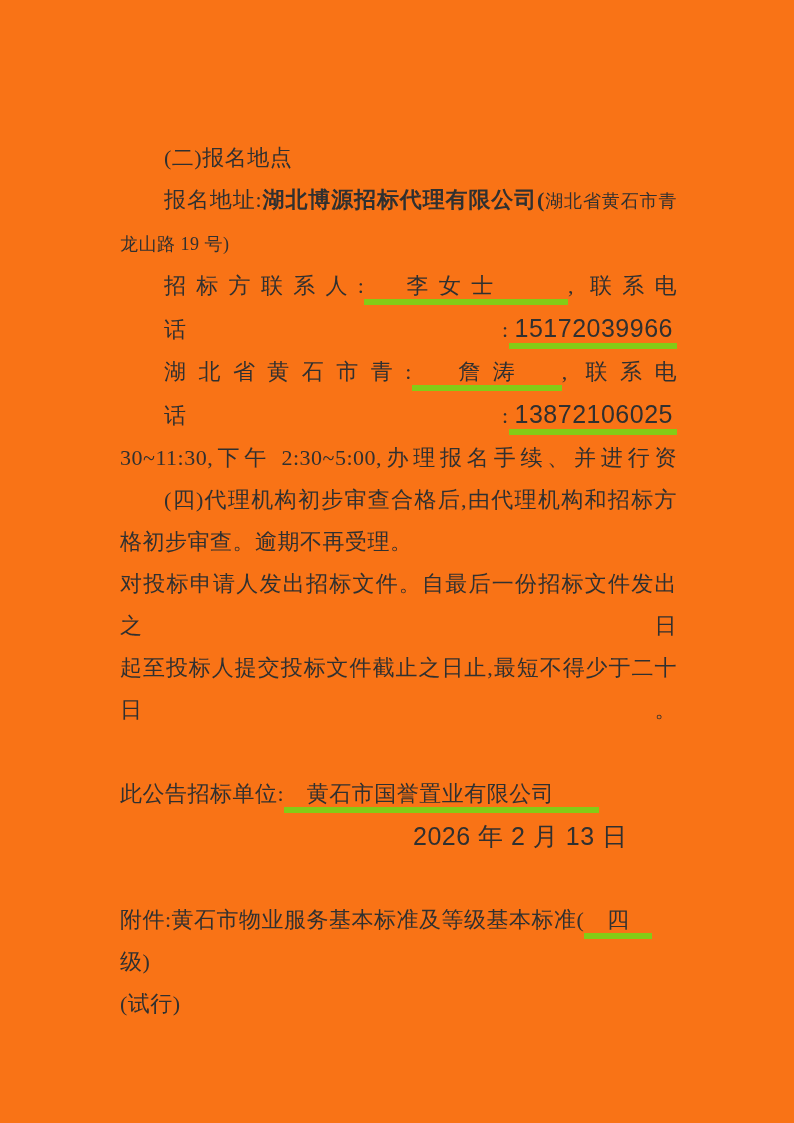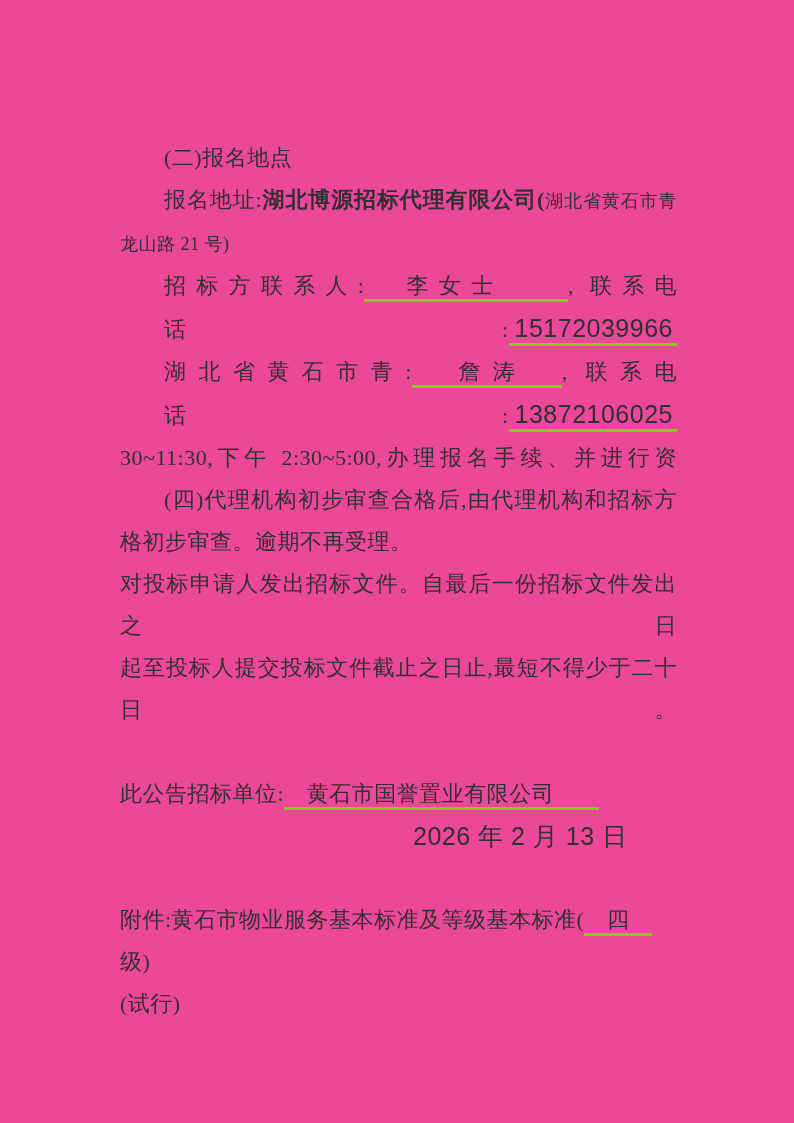--- a/index.html
+++ b/index.html
@@ -4,21 +4,21 @@
 <style>
   html, body {
     margin: 0;
     padding: 0;
     background: #ffffff;
   }
   .page {
     position: relative;
     width: 794px;
     height: 1123px;
-    background: #ec4899;
+    background: #f97316;
     overflow: hidden;
   }
   .content {
     position: absolute;
     left: 120px;
     top: 137px;
     width: 557px;
     font-family: "Liberation Serif", "DejaVu Serif", serif;
     font-size: 22px;
     line-height: 42px;
@@ -34,21 +34,21 @@
     text-align-last: justify;
     text-justify: inter-character;
   }
   .b { font-weight: bold; }
   .sm { font-size: 18px; }
   .num {
     font-family: "Liberation Sans", "DejaVu Sans", sans-serif;
     font-size: 25px;
   }
   .u {
-    border-bottom: 3px solid #84cc16;
+    border-bottom: 6px solid #84cc16;
     padding-bottom: 1px;
     margin-top: 28px;
   }
   .u.num { padding-left: 6px; padding-right: 4px; }
   .blank { height: 42px; }
   .date-line { padding-left: 293px; }
 </style>
 </head>
 <body>
 
@@ -57,21 +57,21 @@
 
     <div class="line indent">
       <span>(二)报名地点</span>
     </div>
 
     <div class="line indent j">
       <span>报名地址:</span><span class="b">湖北博源招标代理有限公司(</span><span class="sm">湖北省黄石市青</span>
     </div>
 
     <div class="line">
-      <span class="sm">龙山路 21 号)</span>
+      <span class="sm">龙山路 19 号)</span>
     </div>
 
     <div class="line indent j">
       <span>招标方联系人:</span><span class="u">　李女士　　</span><span>, 联系电话:</span><span class="u num">15172039966</span>
     </div>
 
     <div class="line indent j">
       <span>湖北省黄石市青:</span><span class="u">　詹涛　</span><span>, 联系电话:</span><span class="u num">13872106025</span>
     </div>
 

